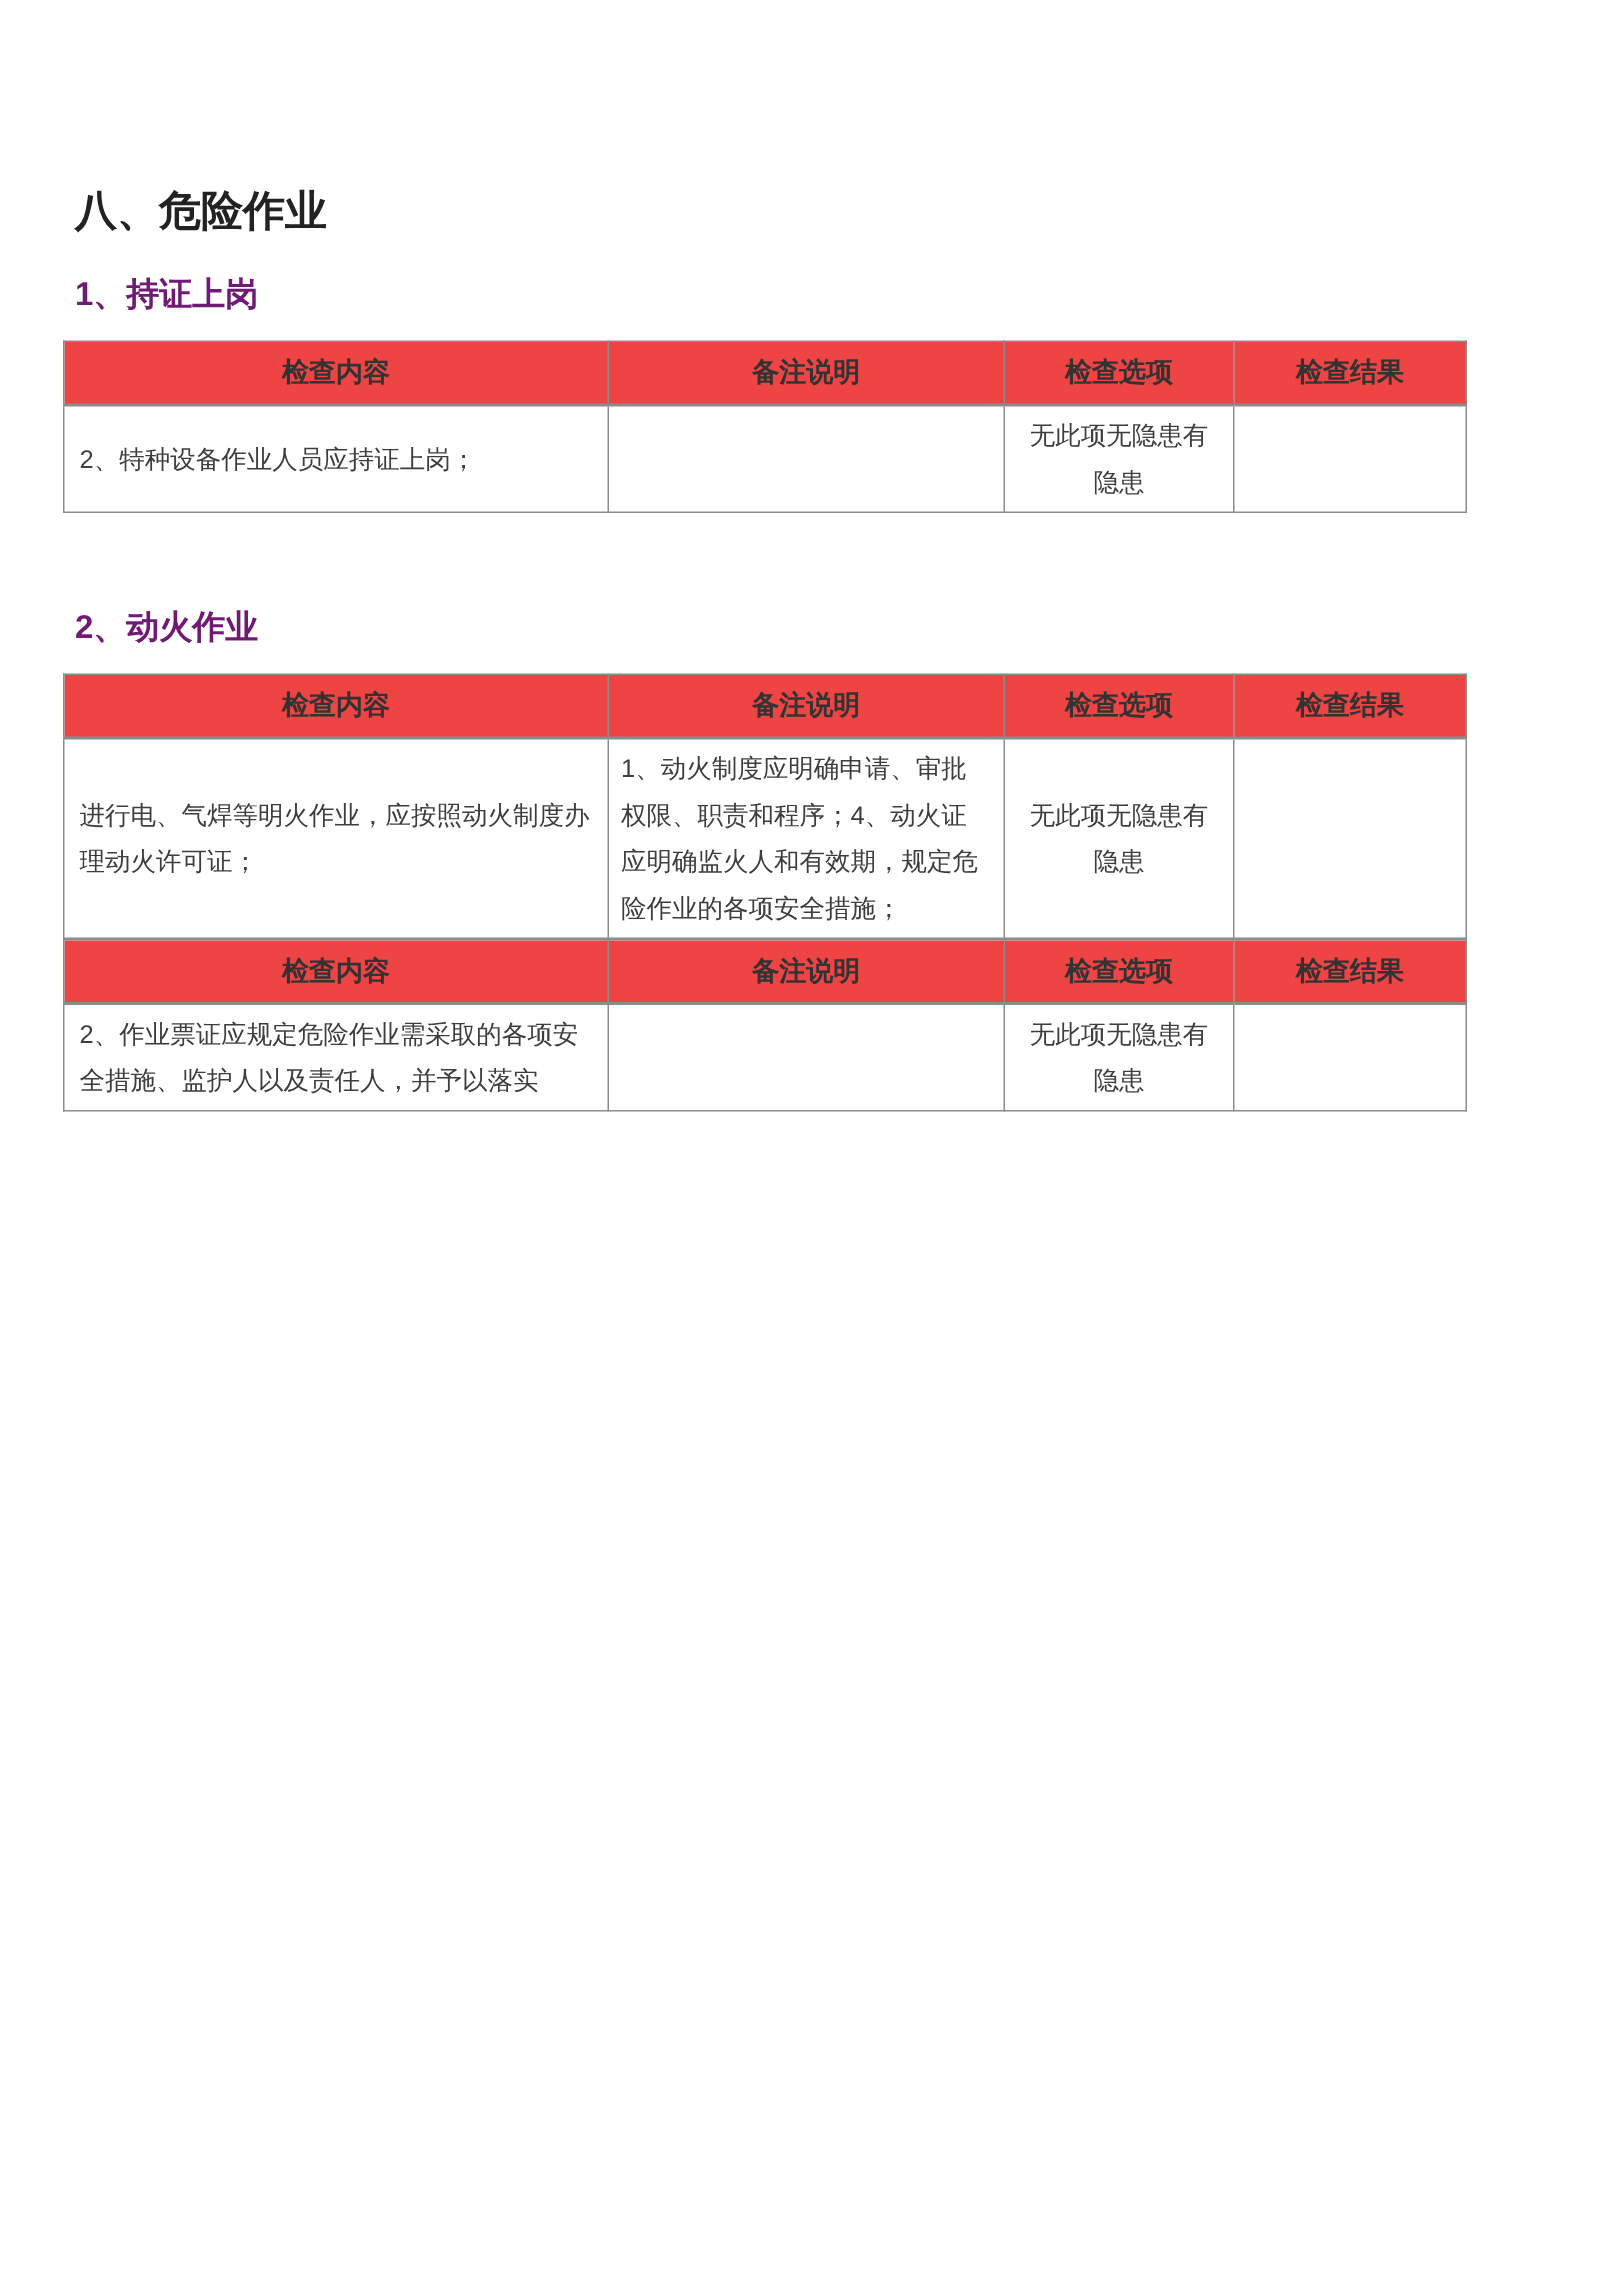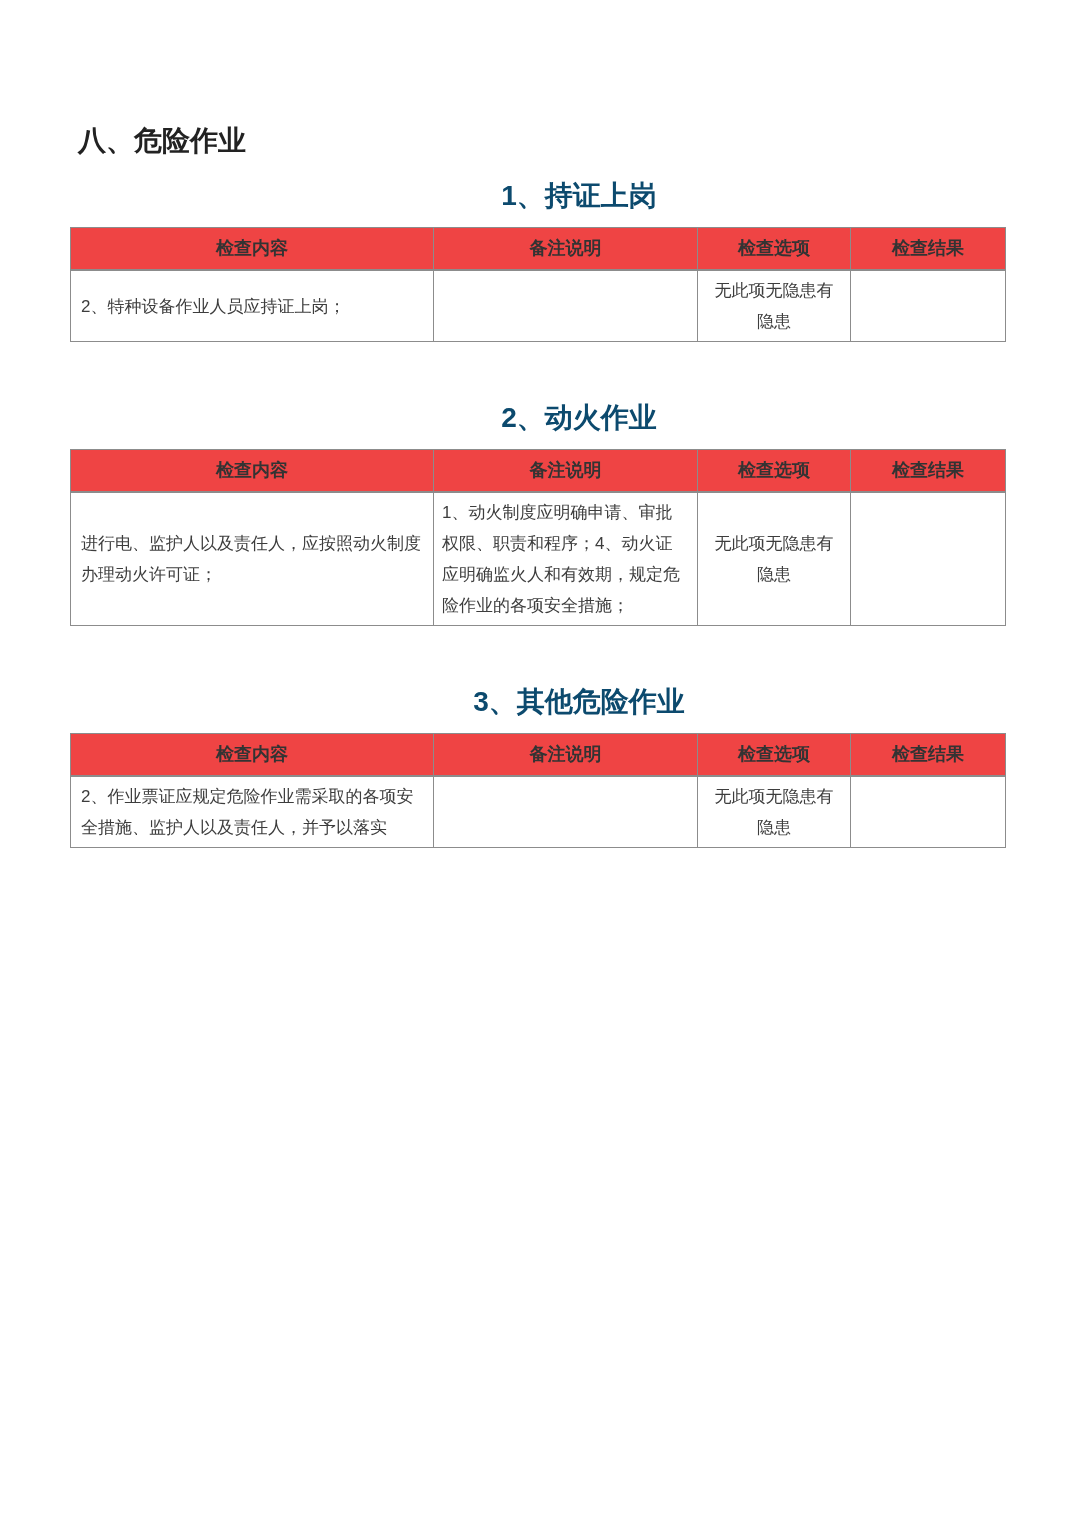--- a/index.html
+++ b/index.html
@@ -8,37 +8,36 @@
     background: #ffffff;
   }
   body {
     width: 1080px;
     height: 1527px;
     font-family: "Liberation Sans", "DejaVu Sans", sans-serif;
     color: #3d3d3d;
     overflow: hidden;
   }
   .page {
-    padding: 124px 0 0 70px;
+    padding: 124px 0 0 42px;
     box-sizing: border-box;
   }
   .doc-title {
     margin: 0 0 0 8px;
     font-size: 28px;
     line-height: 34px;
     font-weight: bold;
     color: #222222;
   }
   .section-heading {
     margin: 24px 0 17px 8px;
-    font-size: 28px;
+    font-size: 22px;
     line-height: 28px;
     font-weight: bold;
-    color: #0c4a6e;
-    text-align: center;
+    color: #701a75;
   }
   .section + .section .section-heading {
     margin-top: 62px;
   }
   table.check-table {
     table-layout: fixed;
     width: 935px;
     border-collapse: collapse;
     font-size: 17px;
   }
@@ -123,31 +122,30 @@
       <thead>
         <tr>
           <th>检查内容</th>
           <th>备注说明</th>
           <th>检查选项</th>
           <th>检查结果</th>
         </tr>
       </thead>
       <tbody>
         <tr>
-          <td class="cell-content">进行电、监护人以及责任人，应按照动火制度办理动火许可证；</td>
+          <td class="cell-content">进行电、气焊等明火作业，应按照动火制度办理动火许可证；</td>
           <td class="cell-note">1、动火制度应明确申请、审批权限、职责和程序；4、动火证应明确监火人和有效期，规定危险作业的各项安全措施；</td>
           <td class="cell-option">无此项无隐患有隐患</td>
           <td class="cell-result"></td>
         </tr>
       </tbody>
     </table>
   </div>
 
   <div class="section">
-    <h2 class="section-heading">3、其他危险作业</h2>
     <table class="check-table">
       <colgroup>
         <col class="col-content">
           <col class="col-note">
           <col class="col-option">
           <col class="col-result">
       </colgroup>
       <thead>
         <tr>
           <th>检查内容</th>

